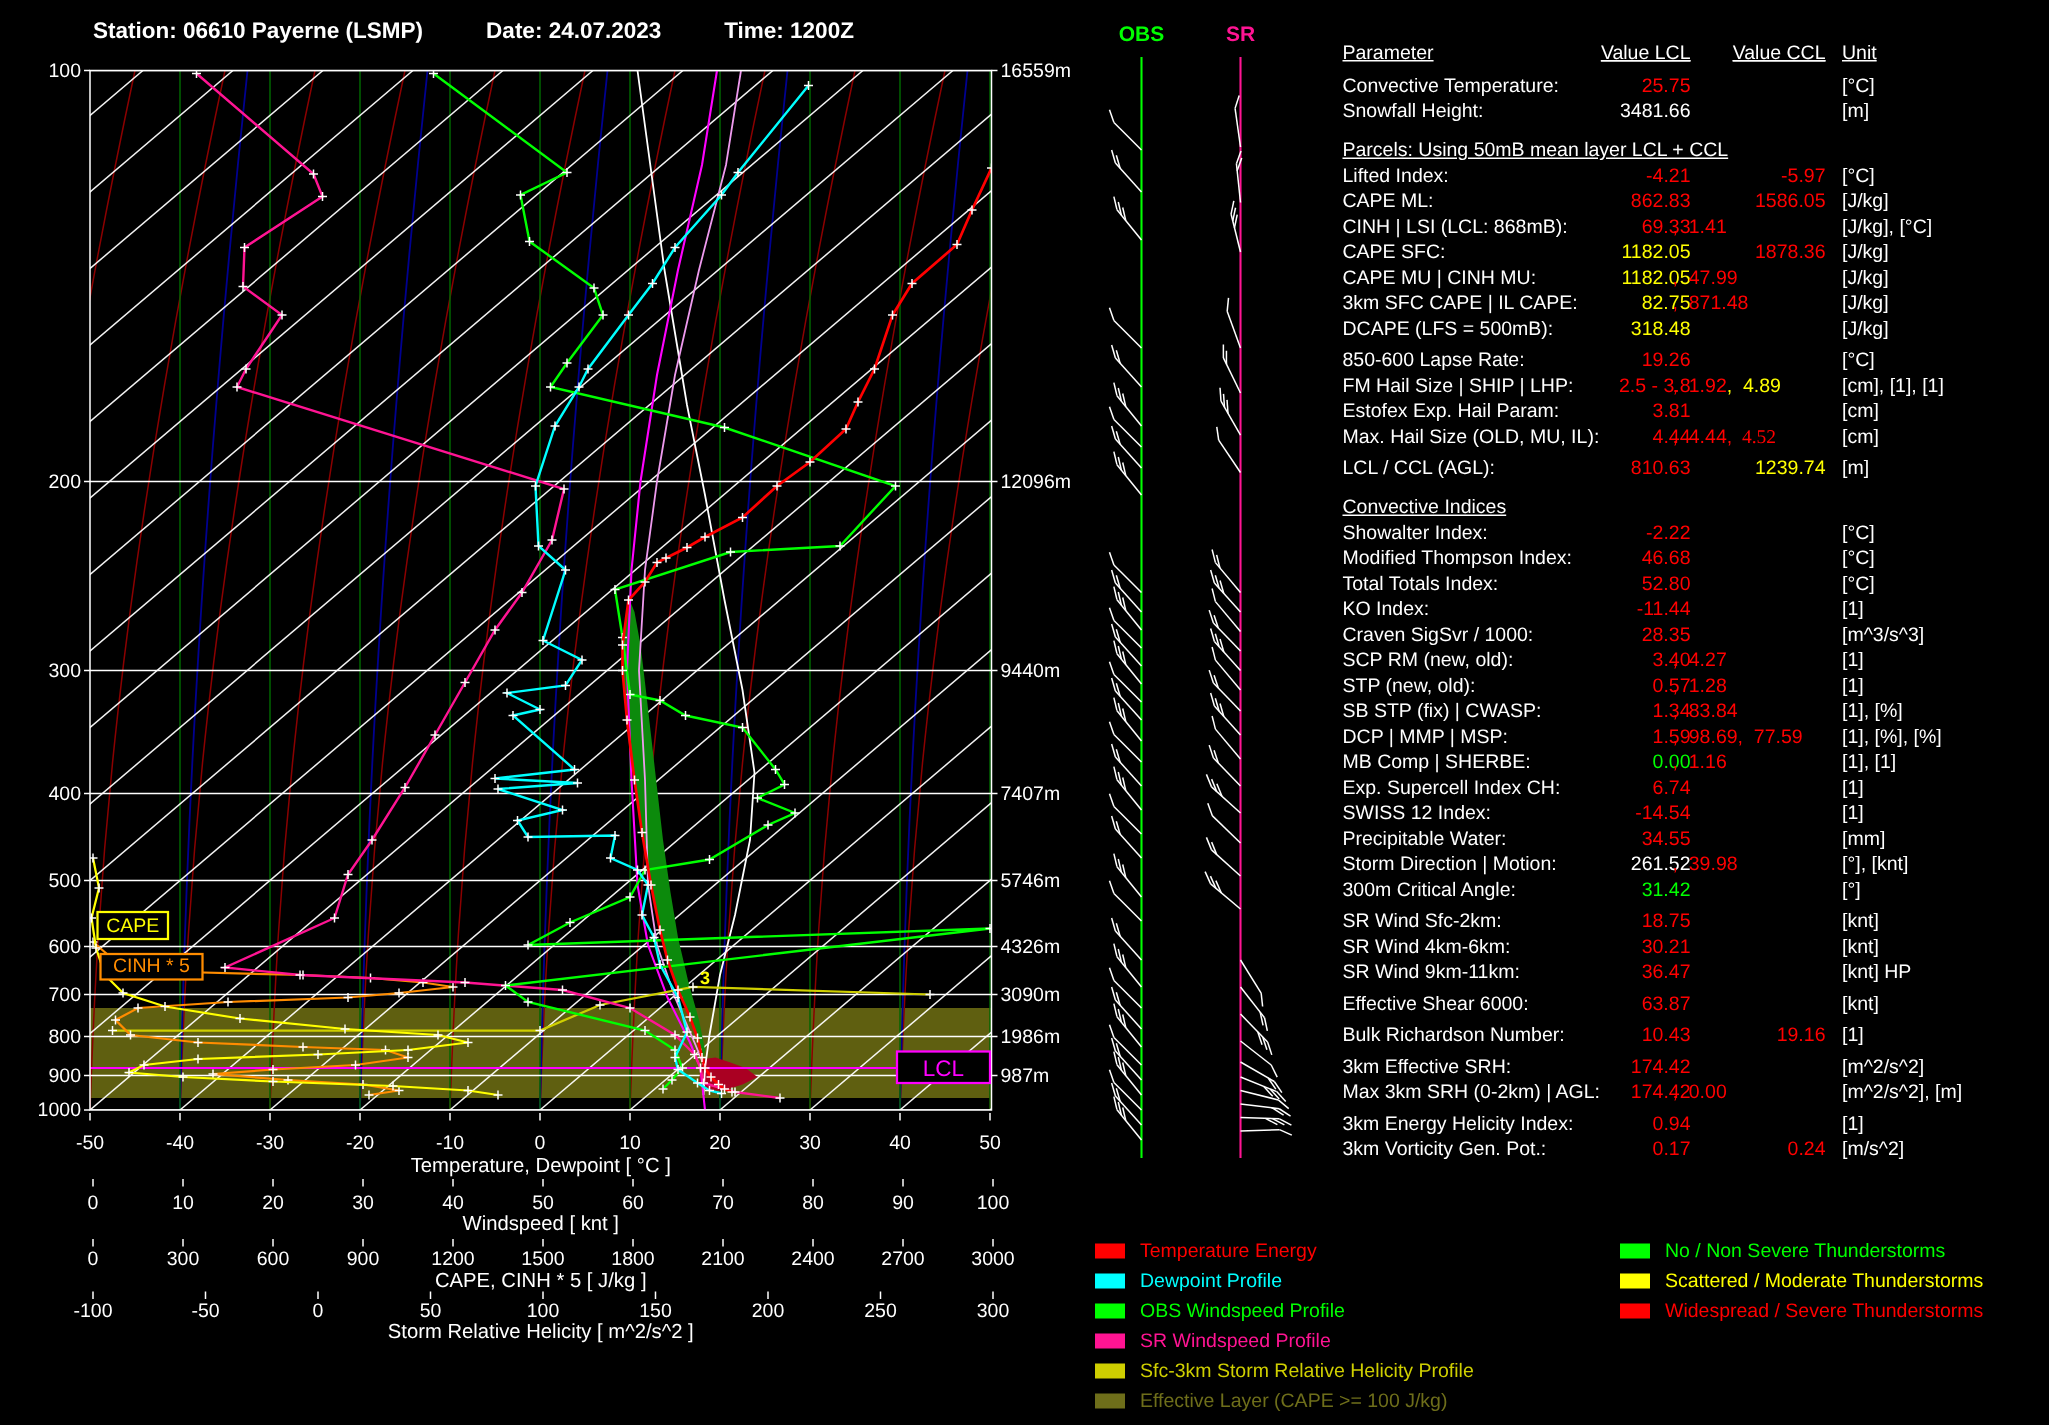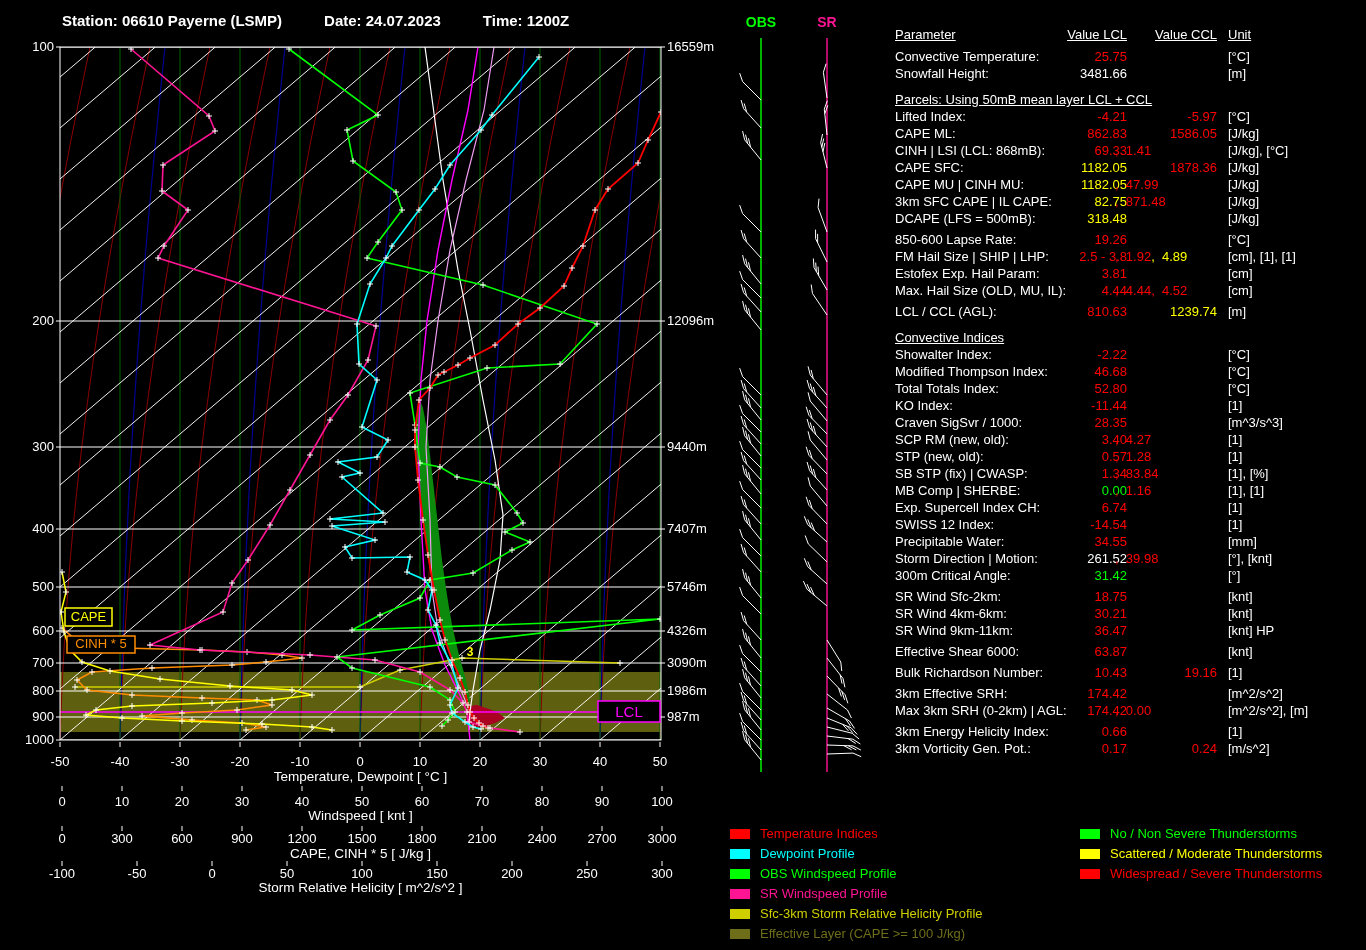--- a/index.html
+++ b/index.html
@@ -941,21 +941,21 @@
           <span class="c-unit">[cm], [1], [1]</span>
         </div>
         <div class="trow">
           <span class="c-label">Estofex Exp. Hail Param:</span>
           <span class="c-lcl"><span style="color: rgb(255, 0, 0);">3.81</span></span>
           <span class="c-unit">[cm]</span>
         </div>
         <div class="trow">
           <span class="c-label">Max. Hail Size (OLD, MU, IL):</span>
           <span class="c-lcl"><span style="color: rgb(255, 0, 0);">4.44</span></span>
-          <span class="c-more"><span style="color: rgb(255, 0, 0);">,</span><span style="color: rgb(255, 0, 0);">&nbsp;&nbsp;4.44</span><span style="color: rgb(255, 0, 0);">,</span><span style="color: rgb(255, 0, 0);">&nbsp;&nbsp;4.52</span></span>
+          <span class="c-more"><span style="color: rgb(255, 0, 0);">,</span><span style="color: rgb(255, 0, 0);">&nbsp;&nbsp;4.44</span><span style="color: rgb(255, 0, 0);">,</span><span style="color: rgb(255, 0, 0); font-family: Liberation Serif, serif;">&nbsp;&nbsp;4.52</span></span>
           <span class="c-unit">[cm]</span>
         </div>
         <div class="trow gap">
           <span class="c-label">LCL / CCL (AGL):</span>
           <span class="c-lcl"><span style="color: rgb(255, 0, 0);">810.63</span></span>
           <span class="c-ccl"><span style="color: rgb(255, 255, 0);">1239.74</span></span>
           <span class="c-unit">[m]</span>
         </div>
         <div class="tsec"><span>Convective Indices</span></div>
         <div class="trow">
@@ -995,20 +995,26 @@
           <span class="c-more"><span style="color: rgb(255, 0, 0);">,</span><span style="color: rgb(255, 0, 0);">&nbsp;&nbsp;1.28</span></span>
           <span class="c-unit">[1]</span>
         </div>
         <div class="trow">
           <span class="c-label">SB STP (fix) | CWASP:</span>
           <span class="c-lcl"><span style="color: rgb(255, 0, 0);">1.34</span></span>
           <span class="c-more"><span style="color: rgb(255, 0, 0);">,</span><span style="color: rgb(255, 0, 0);">&nbsp;&nbsp;83.84</span></span>
           <span class="c-unit">[1], [%]</span>
         </div>
         <div class="trow">
+          <span class="c-label">DCP | MMP | MSP:</span>
+          <span class="c-lcl"><span style="color: rgb(255, 0, 0);">1.59</span></span>
+          <span class="c-more"><span style="color: rgb(255, 0, 0);">,</span><span style="color: rgb(255, 0, 0);">&nbsp;&nbsp;98.69</span><span style="color: rgb(255, 0, 0);">,</span><span style="color: rgb(255, 0, 0);">&nbsp;&nbsp;77.59</span></span>
+          <span class="c-unit">[1], [%], [%]</span>
+        </div>
+        <div class="trow">
           <span class="c-label">MB Comp | SHERBE:</span>
           <span class="c-lcl"><span style="color: rgb(0, 255, 0);">0.00</span></span>
           <span class="c-more"><span style="color: rgb(255, 0, 0);">,</span><span style="color: rgb(255, 0, 0);">&nbsp;&nbsp;1.16</span></span>
           <span class="c-unit">[1], [1]</span>
         </div>
         <div class="trow">
           <span class="c-label">Exp. Supercell Index CH:</span>
           <span class="c-lcl"><span style="color: rgb(255, 0, 0);">6.74</span></span>
           <span class="c-unit">[1]</span>
         </div>
@@ -1065,36 +1071,36 @@
           <span class="c-unit">[m^2/s^2]</span>
         </div>
         <div class="trow">
           <span class="c-label">Max 3km SRH (0-2km) | AGL:</span>
           <span class="c-lcl"><span style="color: rgb(255, 0, 0);">174.42</span></span>
           <span class="c-more"><span style="color: rgb(255, 0, 0);">,</span><span style="color: rgb(255, 0, 0);">&nbsp;&nbsp;0.00</span></span>
           <span class="c-unit">[m^2/s^2], [m]</span>
         </div>
         <div class="trow gap">
           <span class="c-label">3km Energy Helicity Index:</span>
-          <span class="c-lcl"><span style="color: rgb(255, 0, 0);">0.66</span></span>
+          <span class="c-lcl"><span style="color: rgb(255, 0, 0);">0.94</span></span>
           <span class="c-unit">[1]</span>
         </div>
         <div class="trow">
           <span class="c-label">3km Vorticity Gen. Pot.:</span>
           <span class="c-lcl"><span style="color: rgb(255, 0, 0);">0.17</span></span>
           <span class="c-ccl"><span style="color: rgb(255, 0, 0);">0.24</span></span>
           <span class="c-unit">[m/s^2]</span>
         </div>
       </div>
   </div>
 
   <div id="legendL" class="legend">
       <div class="litem">
         <span class="swatch" style="background: rgb(255, 0, 0);"></span>
-        <span style="color: rgb(255, 0, 0);">Temperature Indices</span>
+        <span style="color: rgb(255, 0, 0);">Temperature Energy</span>
       </div>
       <div class="litem">
         <span class="swatch" style="background: rgb(0, 255, 255);"></span>
         <span style="color: rgb(0, 255, 255);">Dewpoint Profile</span>
       </div>
       <div class="litem">
         <span class="swatch" style="background: rgb(0, 255, 0);"></span>
         <span style="color: rgb(0, 255, 0);">OBS Windspeed Profile</span>
       </div>
       <div class="litem">

